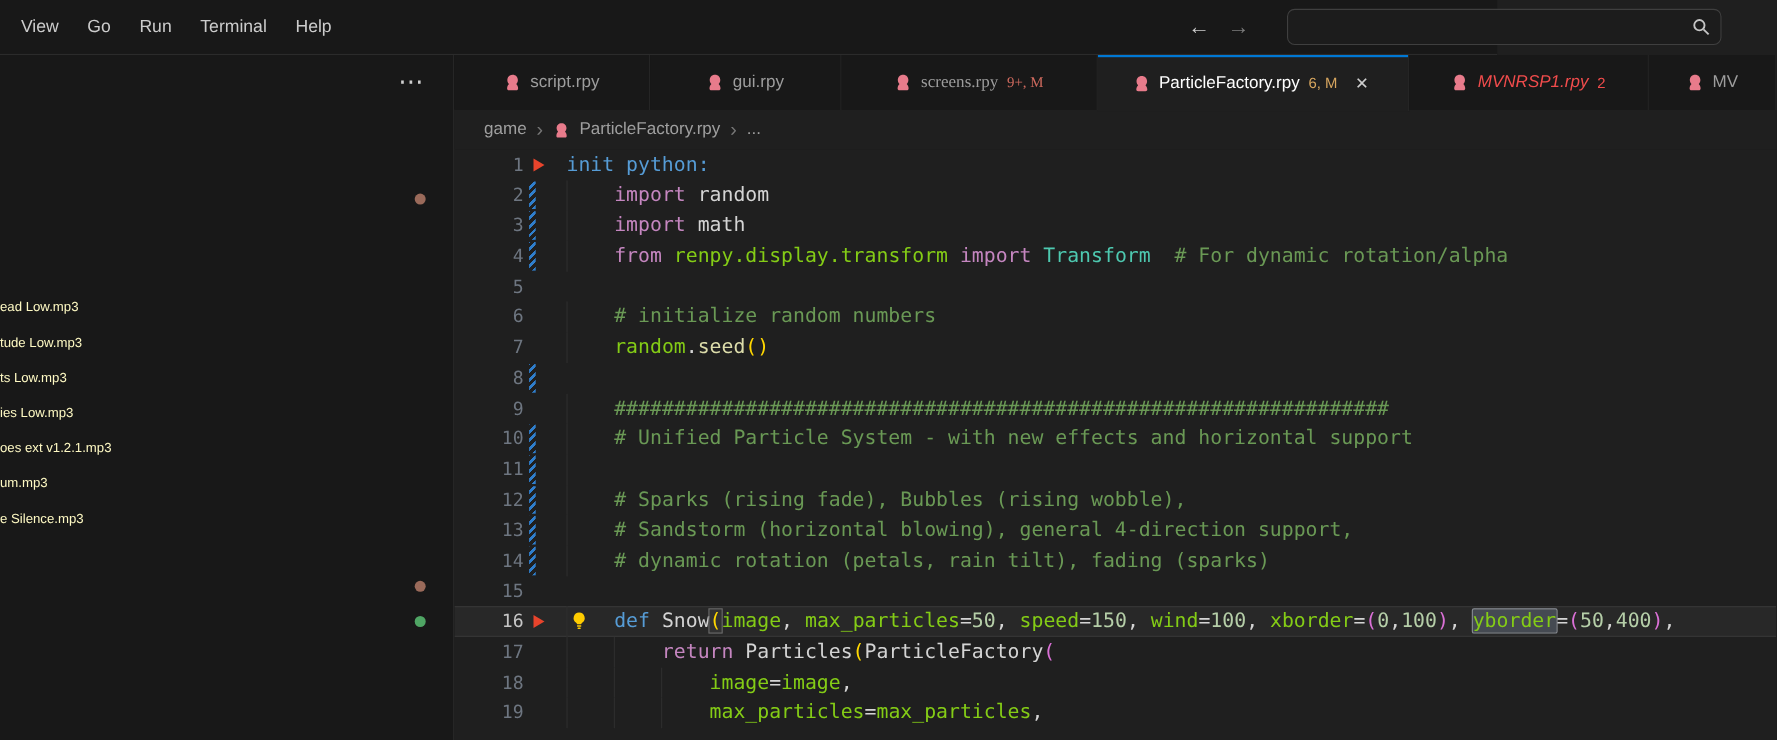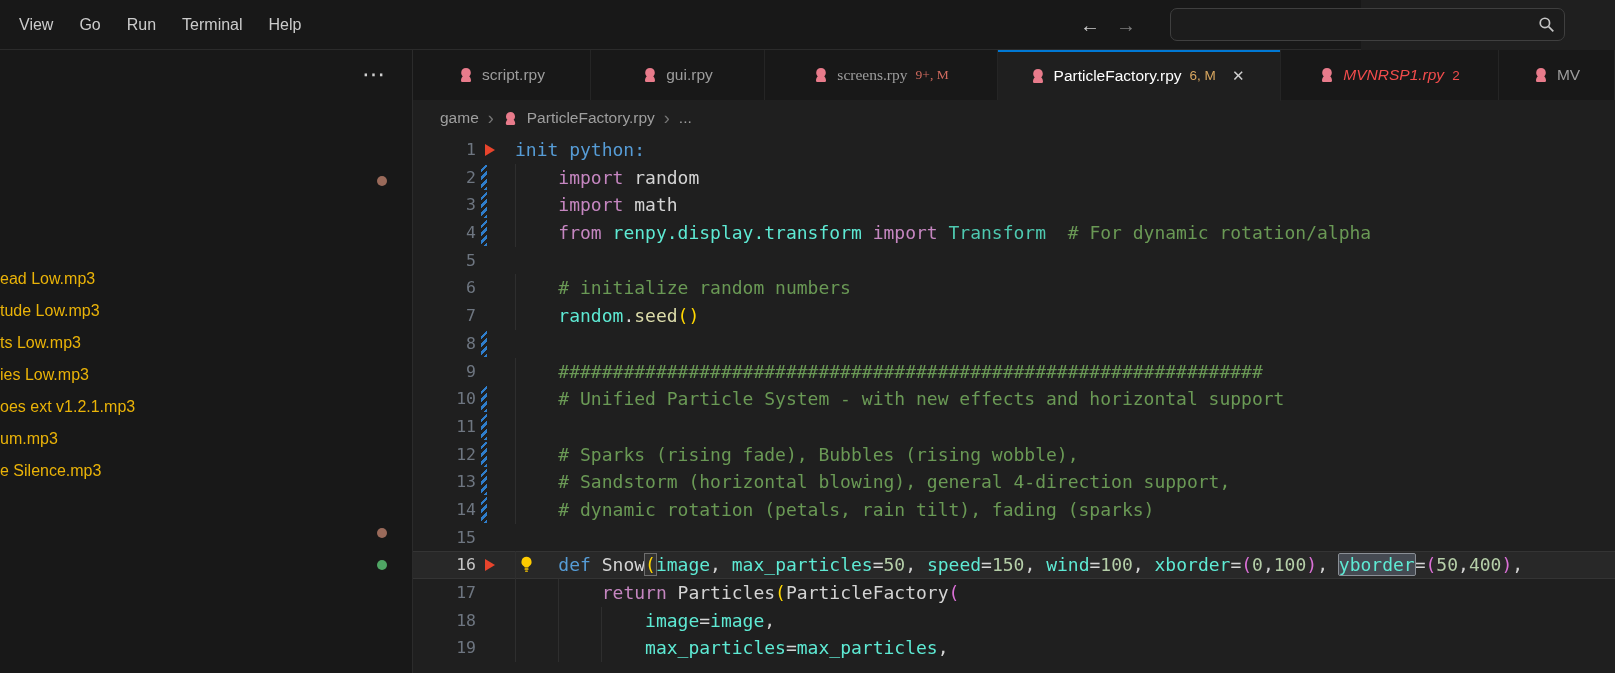--- a/index.html
+++ b/index.html
@@ -14,21 +14,21 @@
   .nav-back{color:#cccccc}
   .nav-fwd{color:#7e7e7e}
   .search-box{position:absolute;left:1170px;top:8px;width:395px;height:33px;background:#1c1c1c;border:1px solid #3f3f3f;border-radius:7px;display:flex;align-items:center}
   .search-input{flex:1;height:100%;background:transparent;border:none;outline:none;color:#ccc;font-size:14px;padding:0 10px;font-family:"Liberation Sans",sans-serif}
   .search-icon{width:17px;height:17px;margin-right:9px;flex:none;display:flex}
 
   
   .sidebar{position:absolute;left:0;top:50px;width:413px;height:623px;background:#181818;border-right:1px solid #2b2b2b;z-index:2}
   .more{position:absolute;left:362px;top:12px;height:28px;line-height:24px;font-size:23px;color:#cfcfcf;letter-spacing:1px}
   .file-list{position:absolute;left:0;top:213px;width:320px}
-  .file-item{height:32px;line-height:32px;font-size:16px;color:#eab308;white-space:nowrap;cursor:default}
+  .file-item{height:32px;line-height:32px;font-size:12px;color:#fef9c3;white-space:nowrap;cursor:default}
   .dot{position:absolute;left:377px;width:10px;height:10px;border-radius:50%}
 
   
   .tabbar{position:absolute;left:413px;top:50px;width:1202px;height:50px;background:#181818;display:flex;border-bottom:1px solid #252525;z-index:3}
   .tab{height:50px;display:flex;align-items:center;justify-content:center;padding:0 10px;gap:8px;border-right:1px solid #252525;font-size:15.5px;color:#9d9d9d;position:relative;flex:none;overflow:hidden;cursor:default;background:#181818}
   .tab.active{background:#1f1f1f;color:#ffffff;height:51px;z-index:4}
   .tab.active::before{content:"";position:absolute;top:0;left:0;right:0;height:2px;background:#0078d4}
   .tab-icon{width:16px;height:16px;flex:none;display:flex}
   .tab-label{white-space:nowrap}
   .tab-label.italic{font-style:italic}
@@ -51,21 +51,21 @@
   .mod.on{background:repeating-linear-gradient(315deg,#2f7ecc 0 2.5px,rgba(0,0,0,0) 2.5px 5.5px)}
   .marker{position:absolute;left:72px;top:8px;width:0;height:0;border-left:10px solid #e8442c;border-top:6px solid transparent;border-bottom:6px solid transparent}
   .bulb{position:absolute;left:104px;top:4px;width:20px;height:20px;display:flex}
   .codetext{position:absolute;left:102px;top:0;right:0;white-space:pre}
   .guide{position:absolute;top:0;bottom:0;border-left:1px solid #2e2e2e}
 
   
   .tk-kw{color:#569cd6}
   .tk-ctl{color:#c586c0}
   .tk-txt{color:#d4d4d4}
-  .tk-var{color:#5eead4}
+  .tk-var{color:#84cc16}
   .tk-cls{color:#4ec9b0}
   .tk-fn{color:#dcdcaa}
   .tk-num{color:#b5cea8}
   .tk-com{color:#6a9955}
   .tk-b1{color:#ffd700}
   .tk-b2{color:#da70d6}
   .tk-ws{}
   .tk-whl{background:#454a52;outline:1px solid #8a8f96;border-radius:1px}
   .tk-bhl{outline:1px solid #6e6e6e;background:#323232}
 </style>

